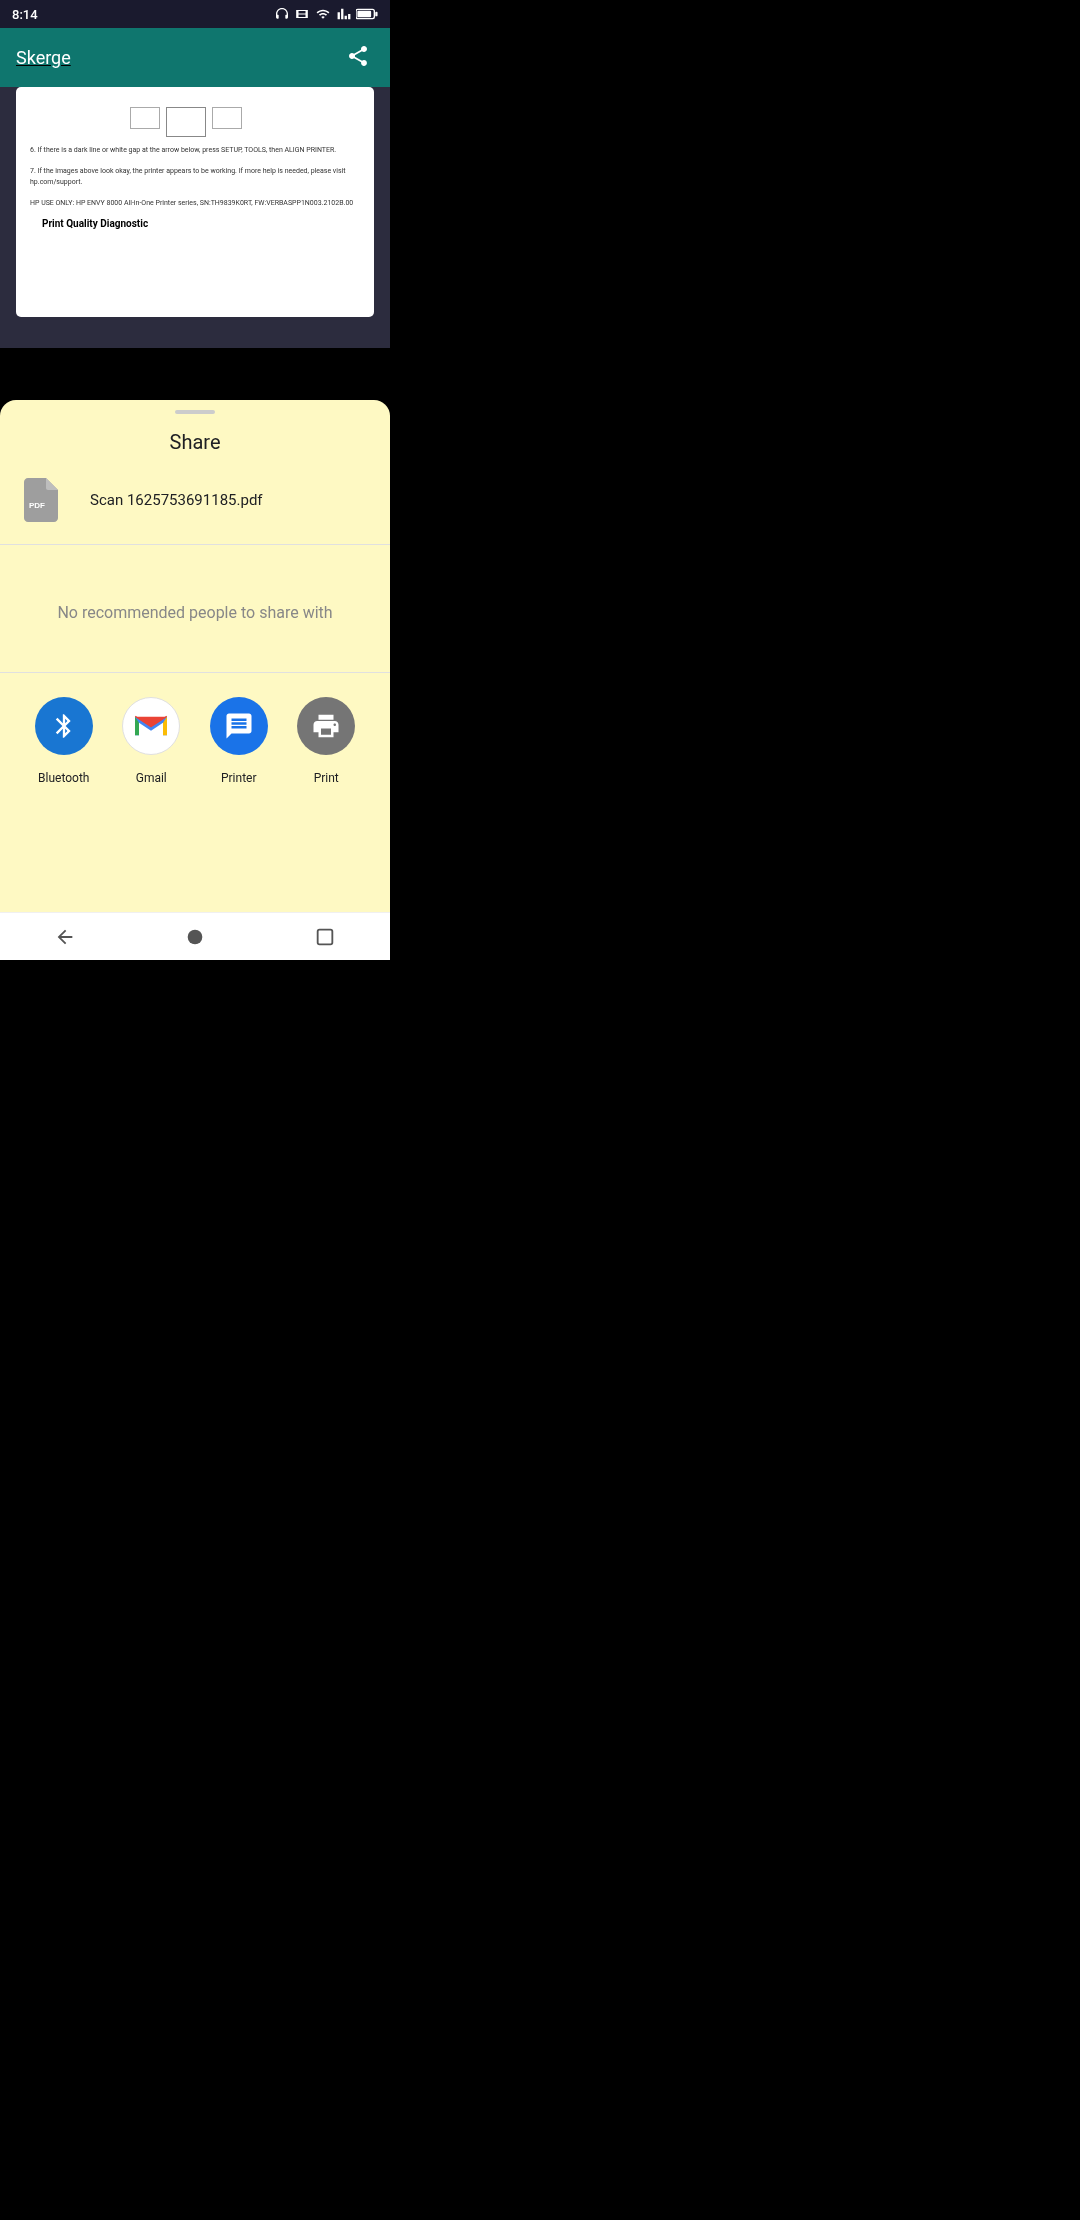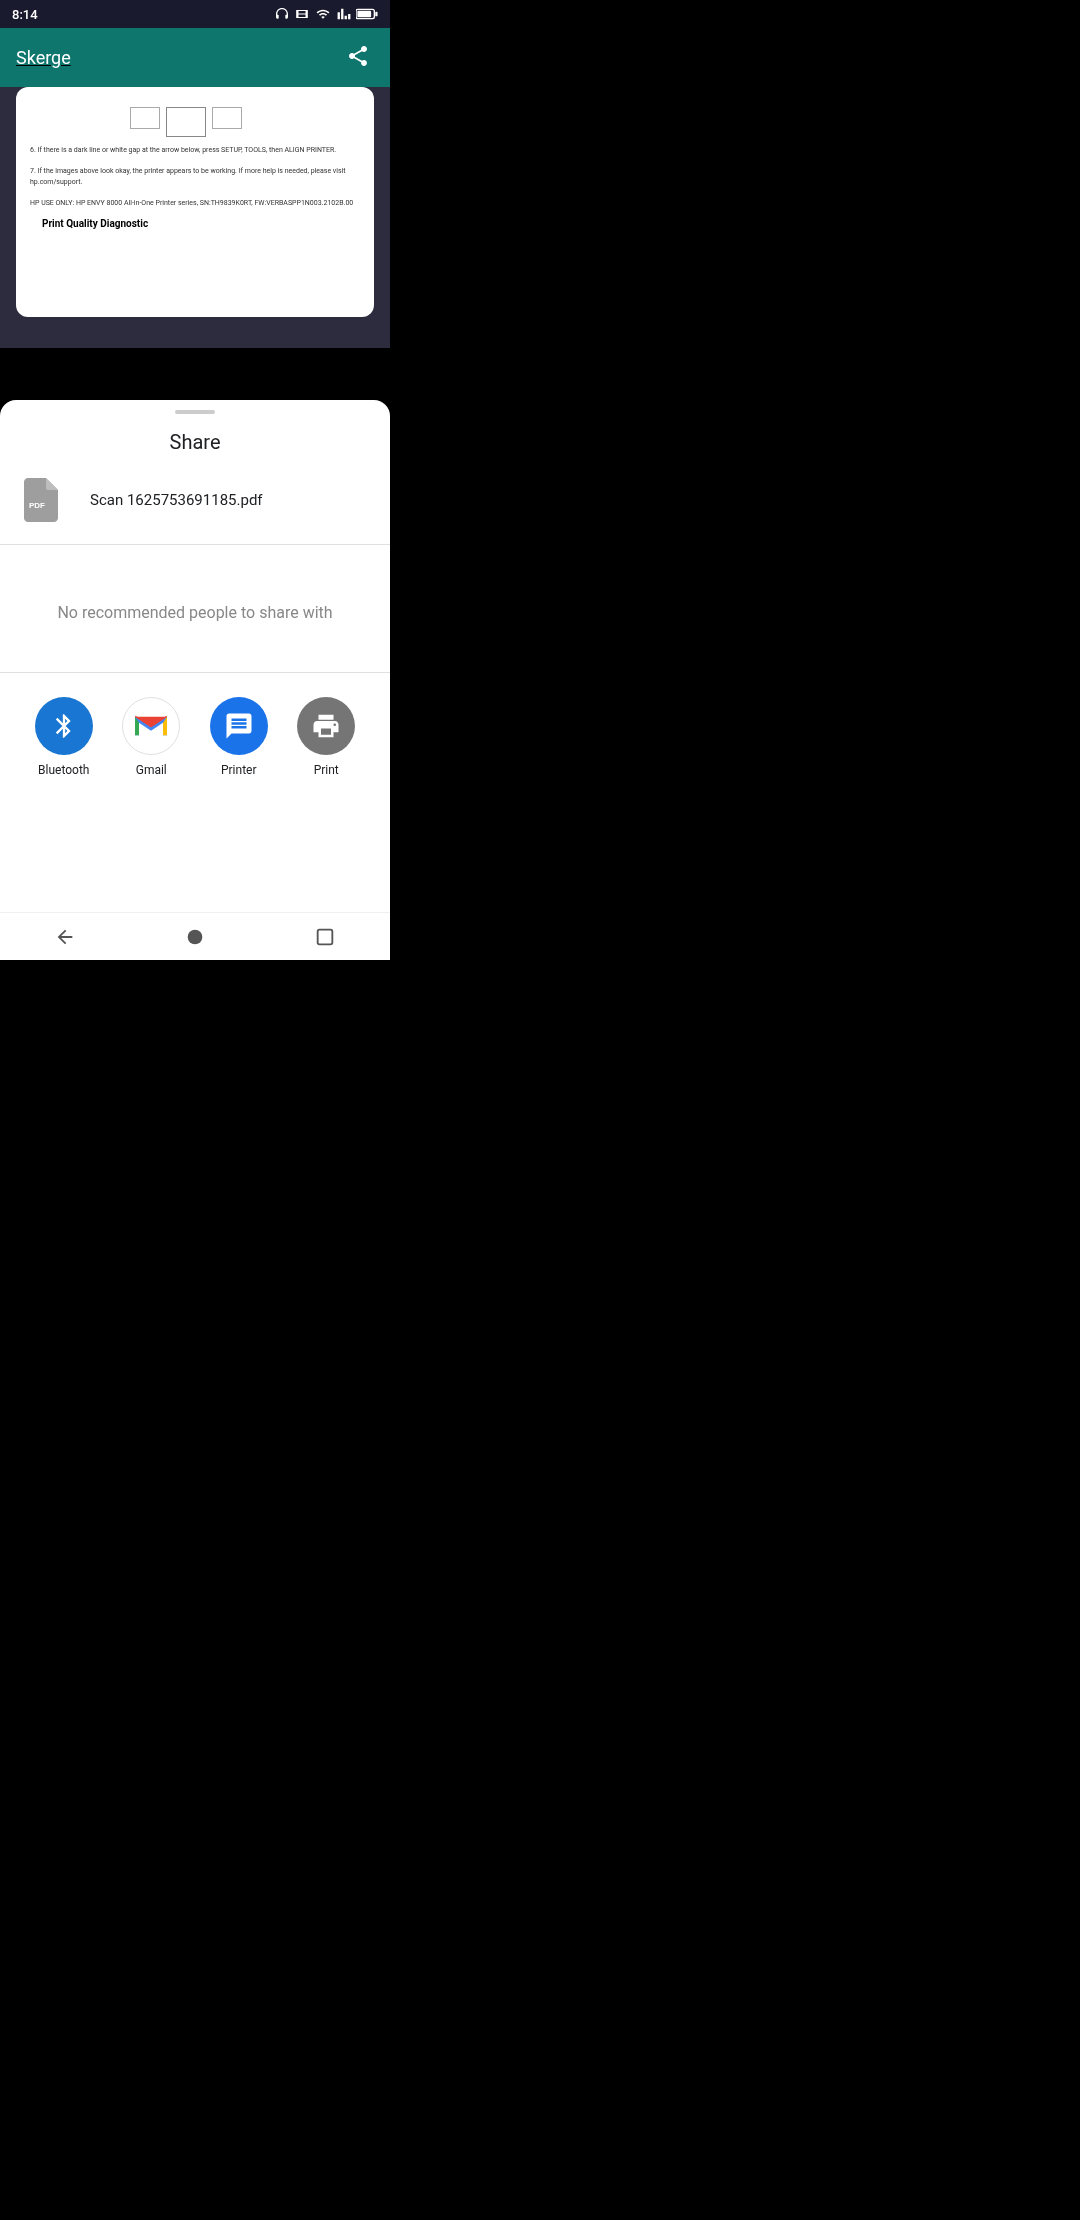--- a/index.html
+++ b/index.html
@@ -74,21 +74,21 @@
       cursor: pointer;
       padding: 4px;
     }
 
     .doc-preview {
       background: #fff;
       margin: 0 16px;
       height: 230px;
       overflow: hidden;
       position: relative;
-      border-radius: 12px;
+      border-radius: 5px;
     }
 
     .doc-content {
       padding: 12px 14px;
       font-size: 7px;
       color: #333;
       line-height: 1.5;
     }
 
     .doc-boxes {
@@ -110,21 +110,21 @@
       margin-top: 8px;
       padding-left: 12px;
     }
 
     
     .bottom-sheet {
       position: absolute;
       bottom: 0;
       left: 0;
       right: 0;
-      background: #ffffff;
+      background: #fef9c3;
       border-radius: 16px 16px 0 0;
       min-height: 560px;
       z-index: 100;
     }
 
     .drag-handle {
       width: 40px;
       height: 4px;
       background: #ccc;
       border-radius: 2px;
@@ -186,21 +186,21 @@
     .apps-row {
       display: flex;
       justify-content: space-around;
       padding: 24px 20px 20px;
     }
 
     .app-item {
       display: flex;
       flex-direction: column;
       align-items: center;
-      gap: 8px;
+      gap: 16px;
       cursor: pointer;
       width: 72px;
     }
 
     .app-icon-circle {
       width: 58px;
       height: 58px;
       border-radius: 50%;
       display: flex;
       align-items: center;

